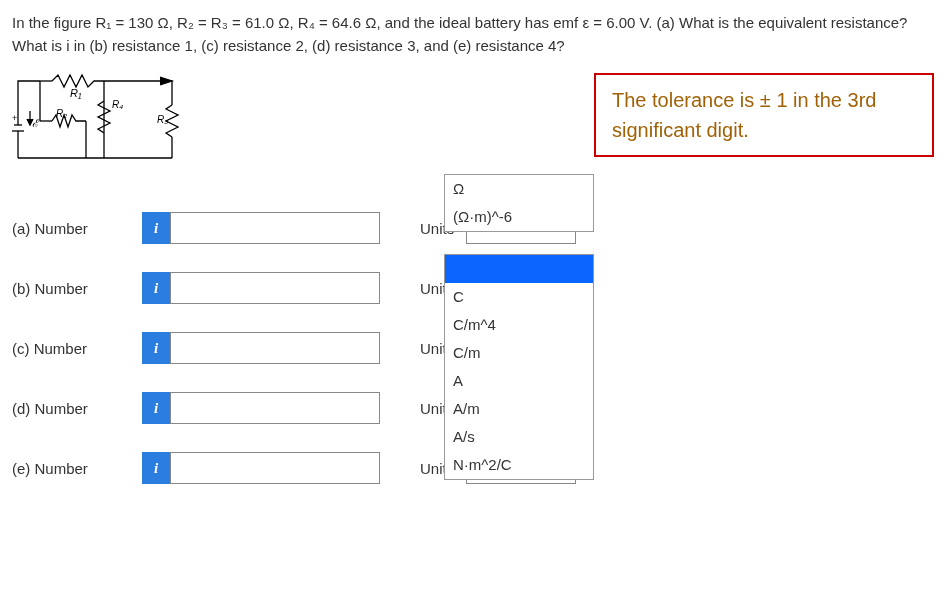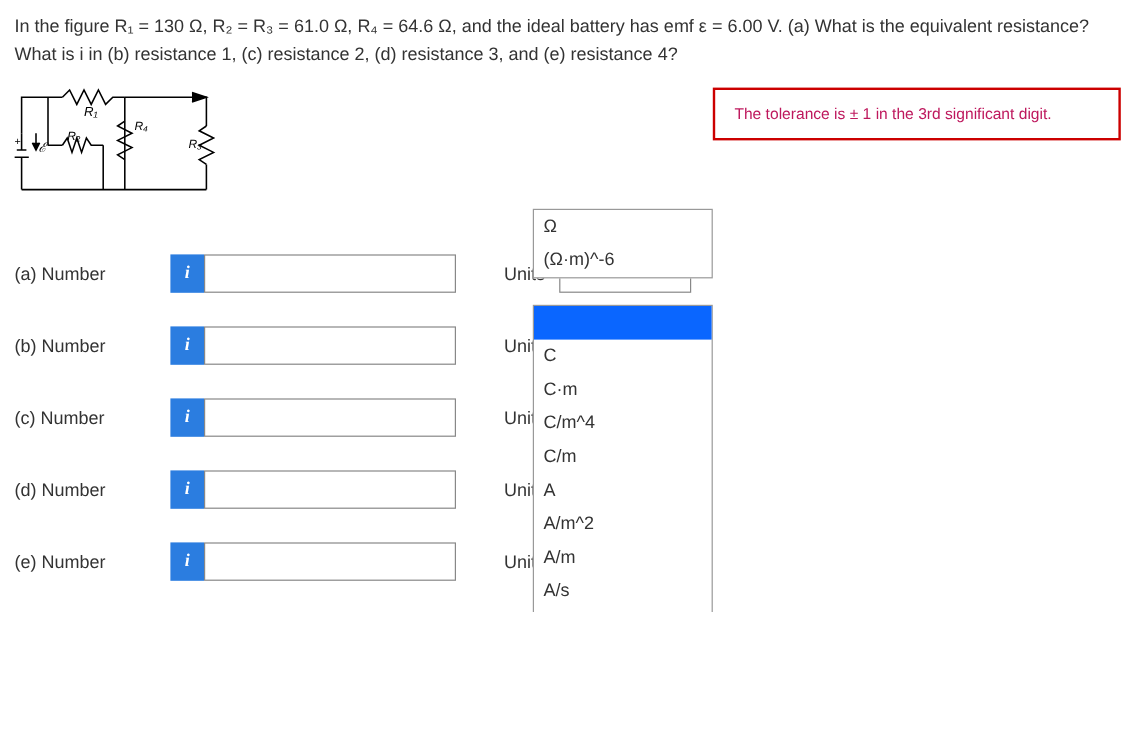--- a/index.html
+++ b/index.html
@@ -23,23 +23,23 @@
     }
     .circuit-box {
       width: 175px;
       height: 95px;
     }
     .tolerance-box {
       border: 2px solid #cc0000;
       padding: 10px 16px;
       margin-left: auto;
       width: 340px;
-      font-size: 13px;
+      font-size: 20px;
       line-height: 1.5;
-      color: #be185d;
+      color: #a16207;
     }
     .answer-row {
       display: flex;
       align-items: center;
       padding: 14px 0;
       position: relative;
     }
     .part-label {
       width: 130px;
       font-size: 15px;
@@ -185,25 +185,23 @@
   <div class="number-input-wrap">
     <div class="info-badge">i</div>
     <input class="num-input" type="text" style="">
   </div>
   <div class="units-label">Units</div>
   <select class="unit-select"></select>
 
   <div class="dropdown-list dropdown-b">
     <div class="opt highlight">&nbsp;</div>
     <div class="opt">C</div>
-    <div class="opt">C·m</div>
     <div class="opt">C/m^4</div>
     <div class="opt">C/m</div>
     <div class="opt">A</div>
-    <div class="opt">A/m^2</div>
     <div class="opt">A/m</div>
     <div class="opt">A/s</div>
     <div class="opt">N·m^2/C</div>
   </div>
 </div>
 
 <div class="answer-row">
   <div class="part-label">(c)   Number</div>
   <div class="number-input-wrap">
     <div class="info-badge">i</div>

